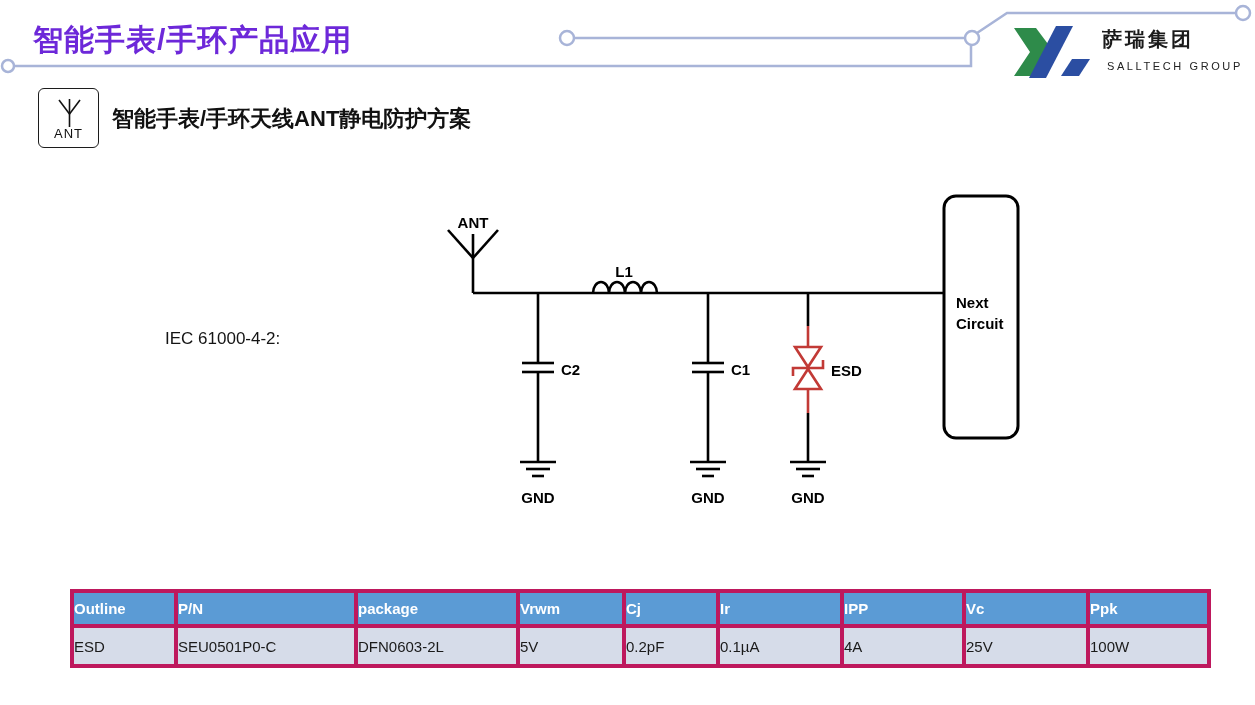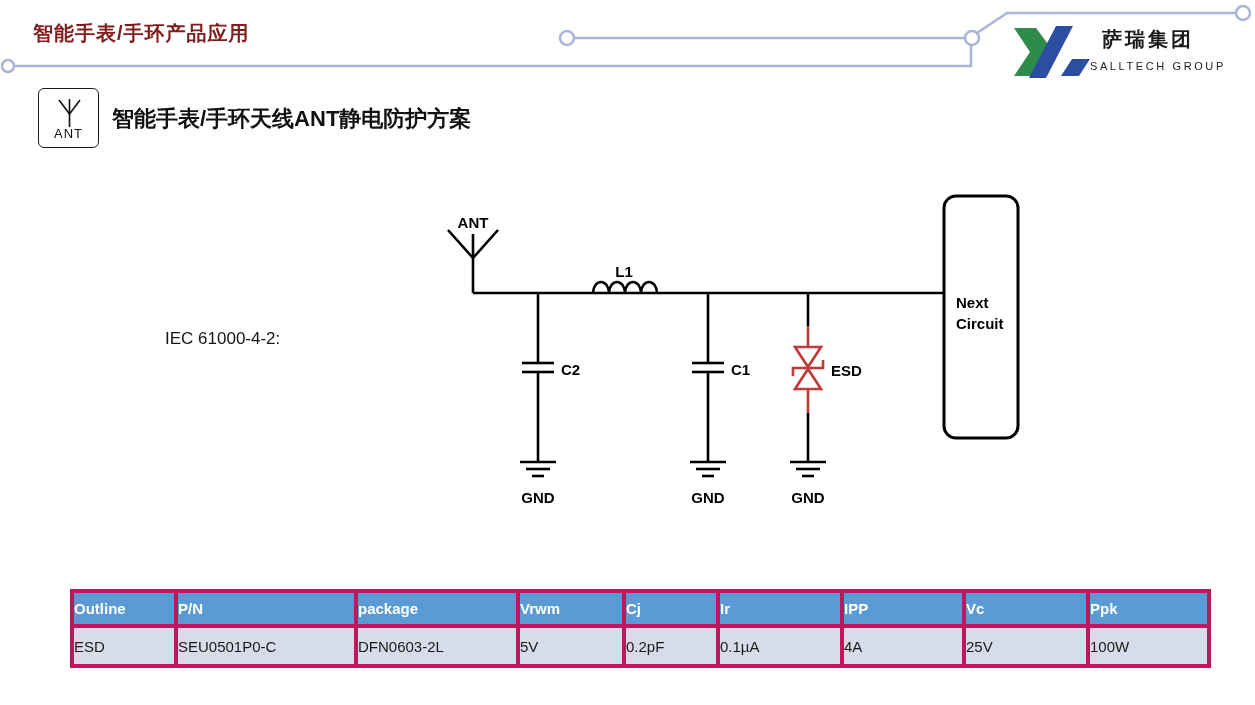--- a/index.html
+++ b/index.html
@@ -4,33 +4,33 @@
 <style>
   * { margin: 0; padding: 0; box-sizing: border-box; }
   html, body { width: 1255px; height: 705px; background: #ffffff; overflow: hidden; }
   body { font-family: "Liberation Sans", sans-serif; position: relative; }
 
   .page { position: absolute; inset: 0; background: #fff; }
 
   
   .page-title {
     position: absolute; left: 33px; top: 20px;
-    font-size: 20px; font-weight: bold; color: #7f1d1d;
+    font-size: 30px; font-weight: bold; color: #6d28d9;
     letter-spacing: 1px; white-space: nowrap;
   }
   .header-deco { position: absolute; left: 0; top: 0; width: 1255px; height: 90px; }
 
   .logo { position: absolute; left: 1012px; top: 24px; width: 236px; height: 56px; }
   .logo-mark { position: absolute; left: 0; top: 2px; width: 82px; height: 52px; }
   .logo-cn {
     position: absolute; left: 90px; top: 2px; font-size: 20px; font-weight: bold;
     color: #1a1a1a; letter-spacing: 3px; white-space: nowrap;
   }
   .logo-en {
-    position: absolute; left: 78px; top: 36px; font-size: 11px; font-weight: 500;
+    position: absolute; left: 95px; top: 36px; font-size: 11px; font-weight: 500;
     color: #222; letter-spacing: 2.6px; white-space: nowrap;
   }
 
   
   .ant-box {
     position: absolute; left: 38px; top: 88px; width: 61px; height: 60px;
     border: 1.6px solid #1c1c1c; border-radius: 6px; background: #fff;
   }
   .ant-box svg { position: absolute; left: 0; top: 2px; width: 61px; height: 38px; }
   .ant-box .ant-label {

